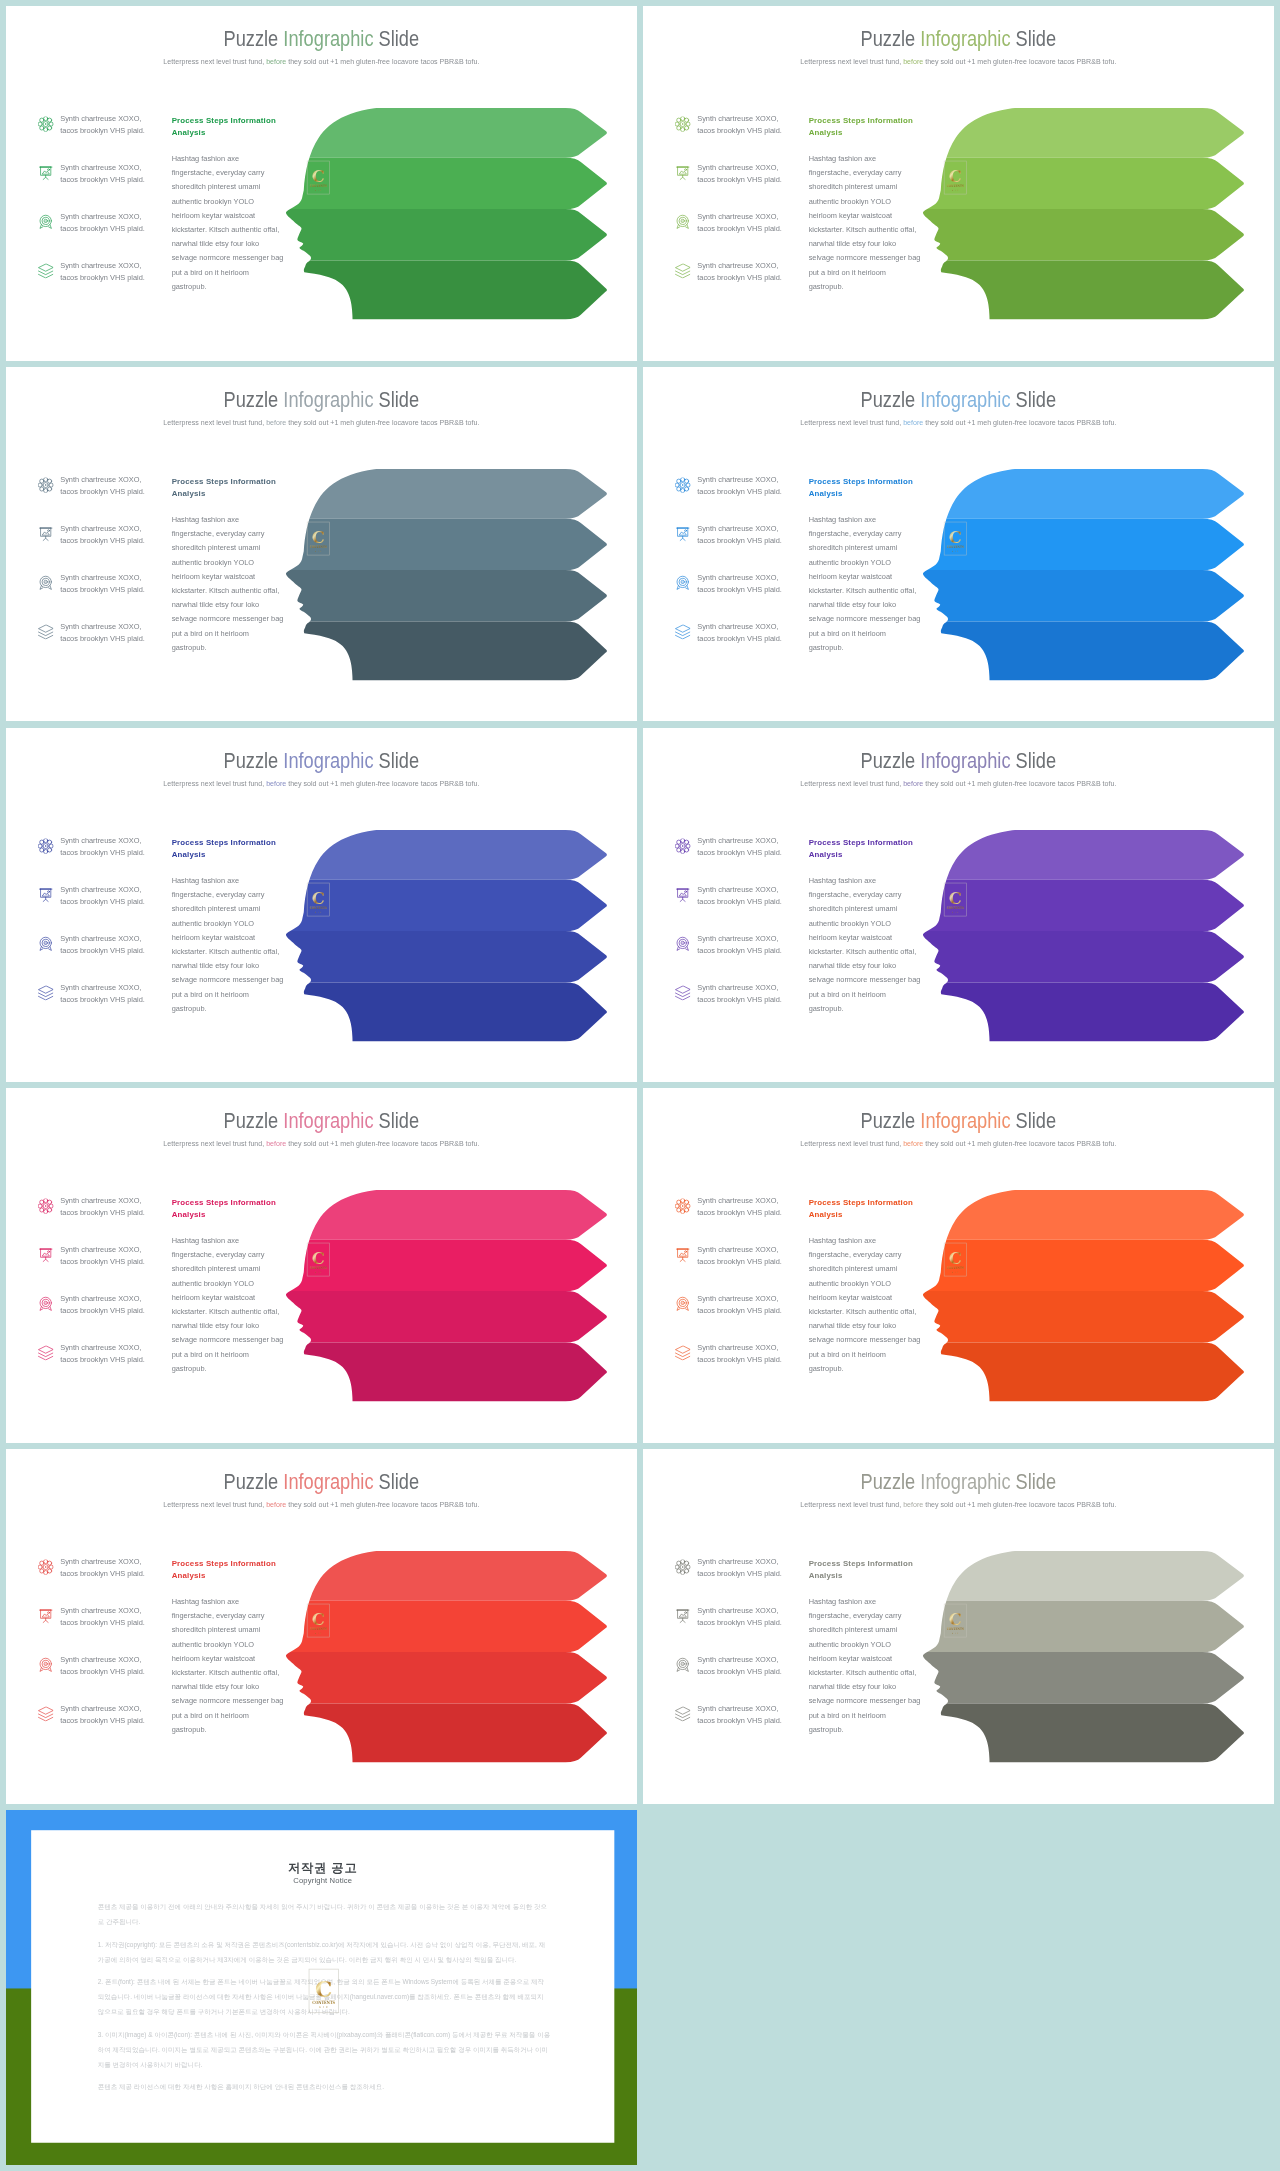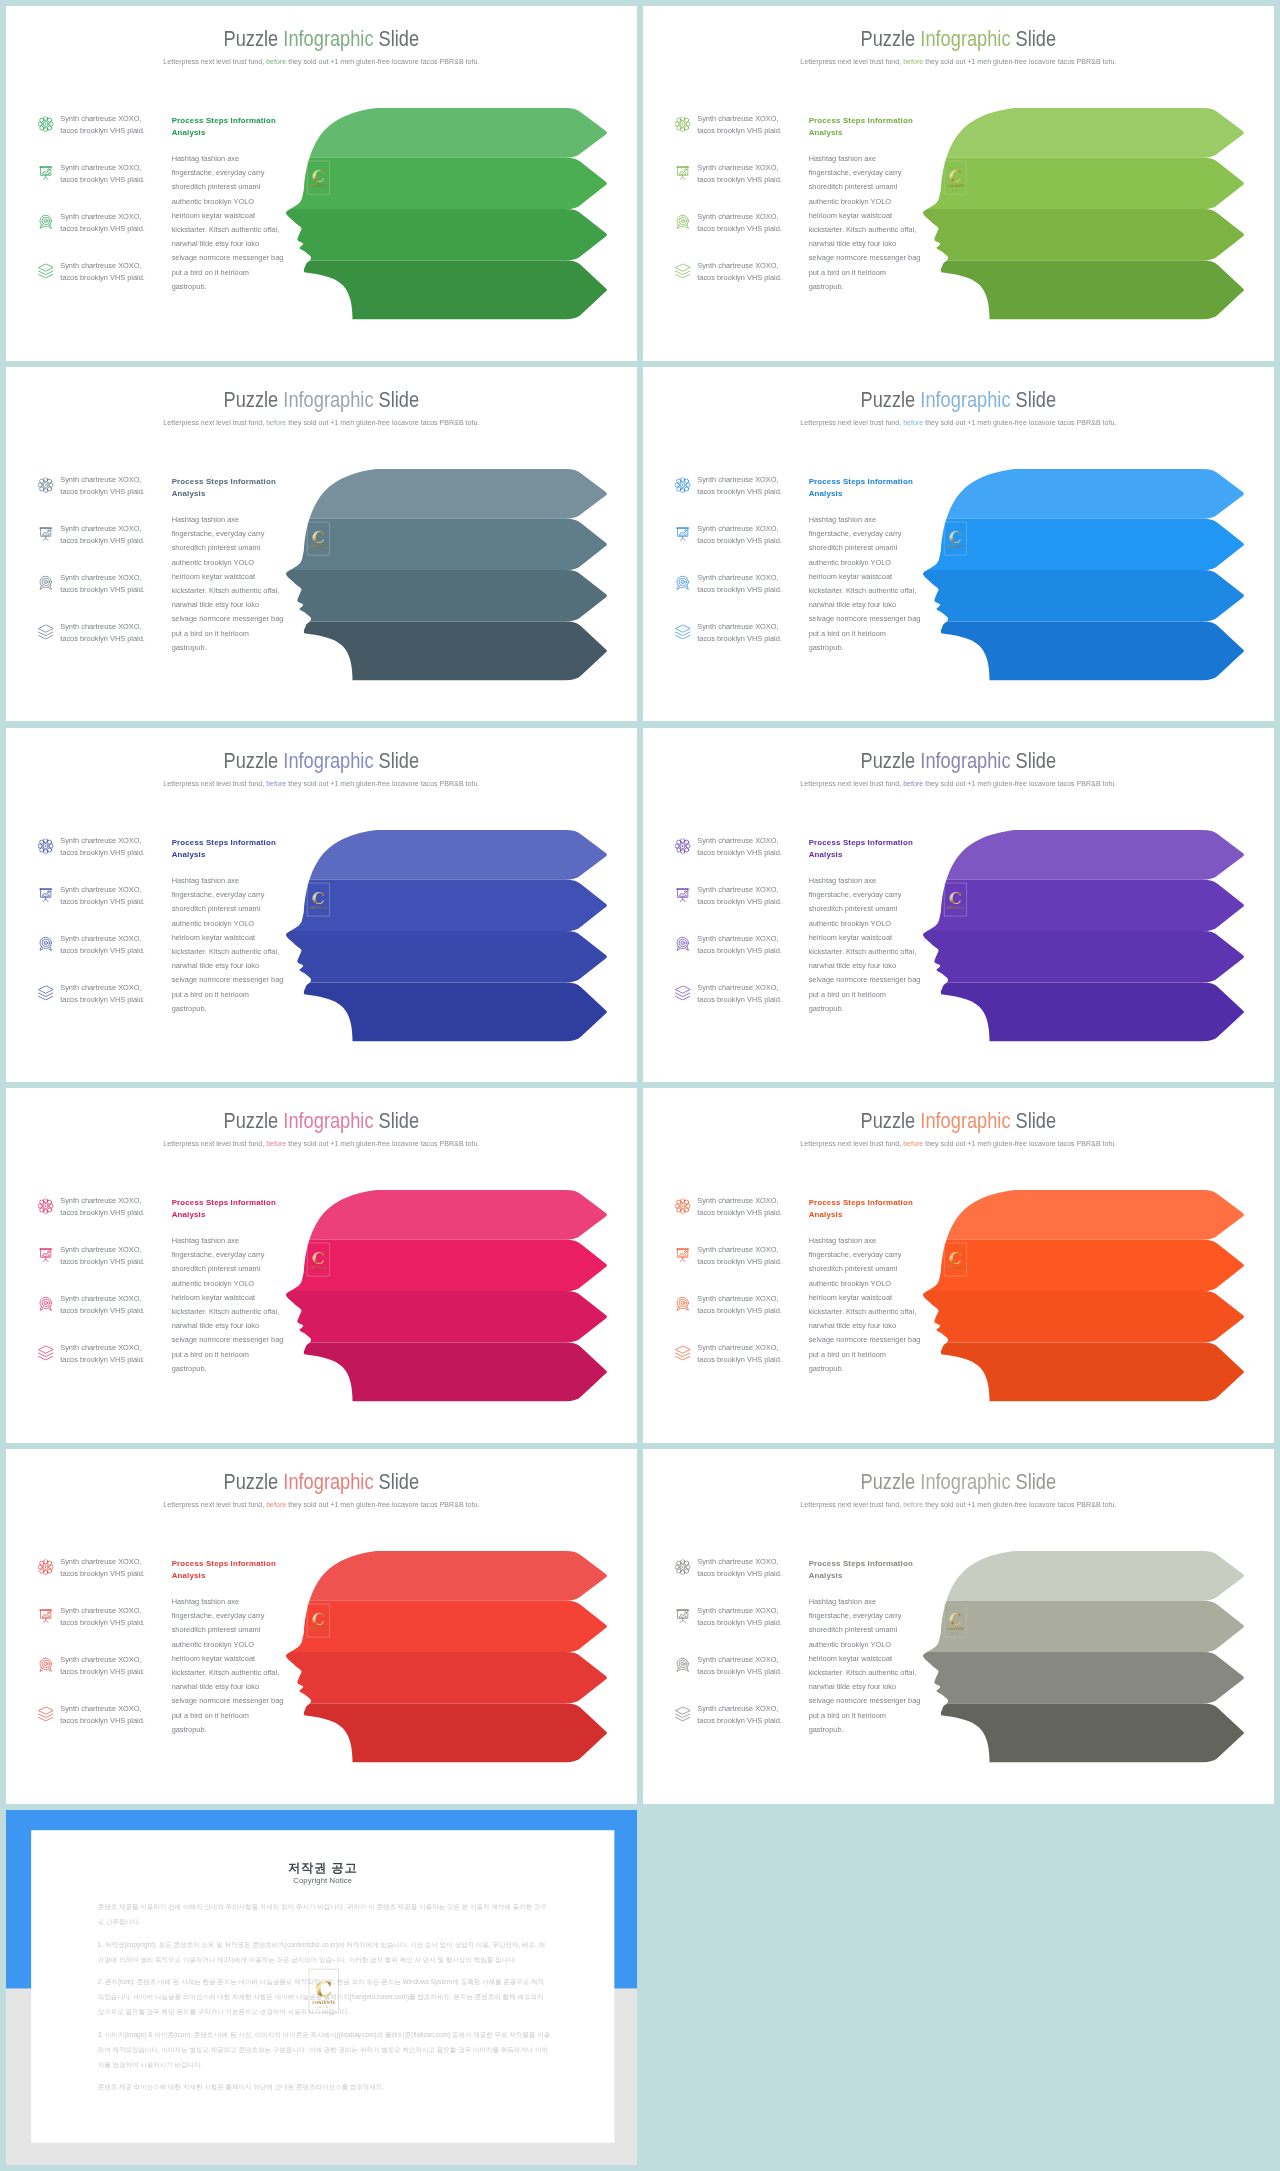--- a/index.html
+++ b/index.html
@@ -23,21 +23,21 @@
 .li .ico{width:31px;height:31px;flex:0 0 31px;margin-top:7px}
 .li .ico svg{display:block}
 .li .tx{margin-left:14px;font-size:15px;line-height:24px;color:#7e8288;white-space:pre-line;width:220px}
 .mid{position:absolute;left:336px;top:220px;width:250px}
 .mid .h{font-size:16px;font-weight:700;line-height:24.8px;letter-spacing:.35px;white-space:pre-line}
 .mid .p{margin-top:26px;font-size:15px;line-height:28.8px;color:#7e8288;white-space:pre-line}
 .head{position:absolute;left:0;top:0;width:1280px;height:728px}
 .head svg{display:block;width:1280px;height:728px}
 .wm{position:absolute;left:608px;top:306px;width:51px;height:84px;opacity:.85}
 .wm svg{display:block}
-.cslide{position:relative;background:#e5e5e5;width:100%;height:100%;overflow:hidden}
+.cslide{position:relative;background:#4d7c0f;width:100%;height:100%;overflow:hidden}
 .csin{position:absolute;left:0;top:0;width:1280px;height:728px;transform:scale(0.49297);transform-origin:0 0}
 .cs-blue{position:absolute;left:0;top:0;width:1280px;height:362px;background:#3d97f2}
 .cs-card{position:absolute;left:51px;top:41px;width:1183px;height:634px;background:#fff}
 .cs-h1{position:absolute;left:0;top:60px;width:1183px;text-align:center;font-size:25px;color:#3f4448;font-weight:700;letter-spacing:1.5px}
 .cs-h2{position:absolute;left:0;top:94px;width:1183px;text-align:center;font-size:15.5px;color:#5c6368;letter-spacing:.3px}
 .cs-body{position:absolute;left:135px;top:141px;width:918px;font-size:13.2px;line-height:30.4px;color:#c4c7ca}
 .cs-body p{margin-bottom:15.3px}
 .cs-wm{position:absolute;left:558px;top:278px;width:71px;height:96px;opacity:.95}
 </style>
 </head>

